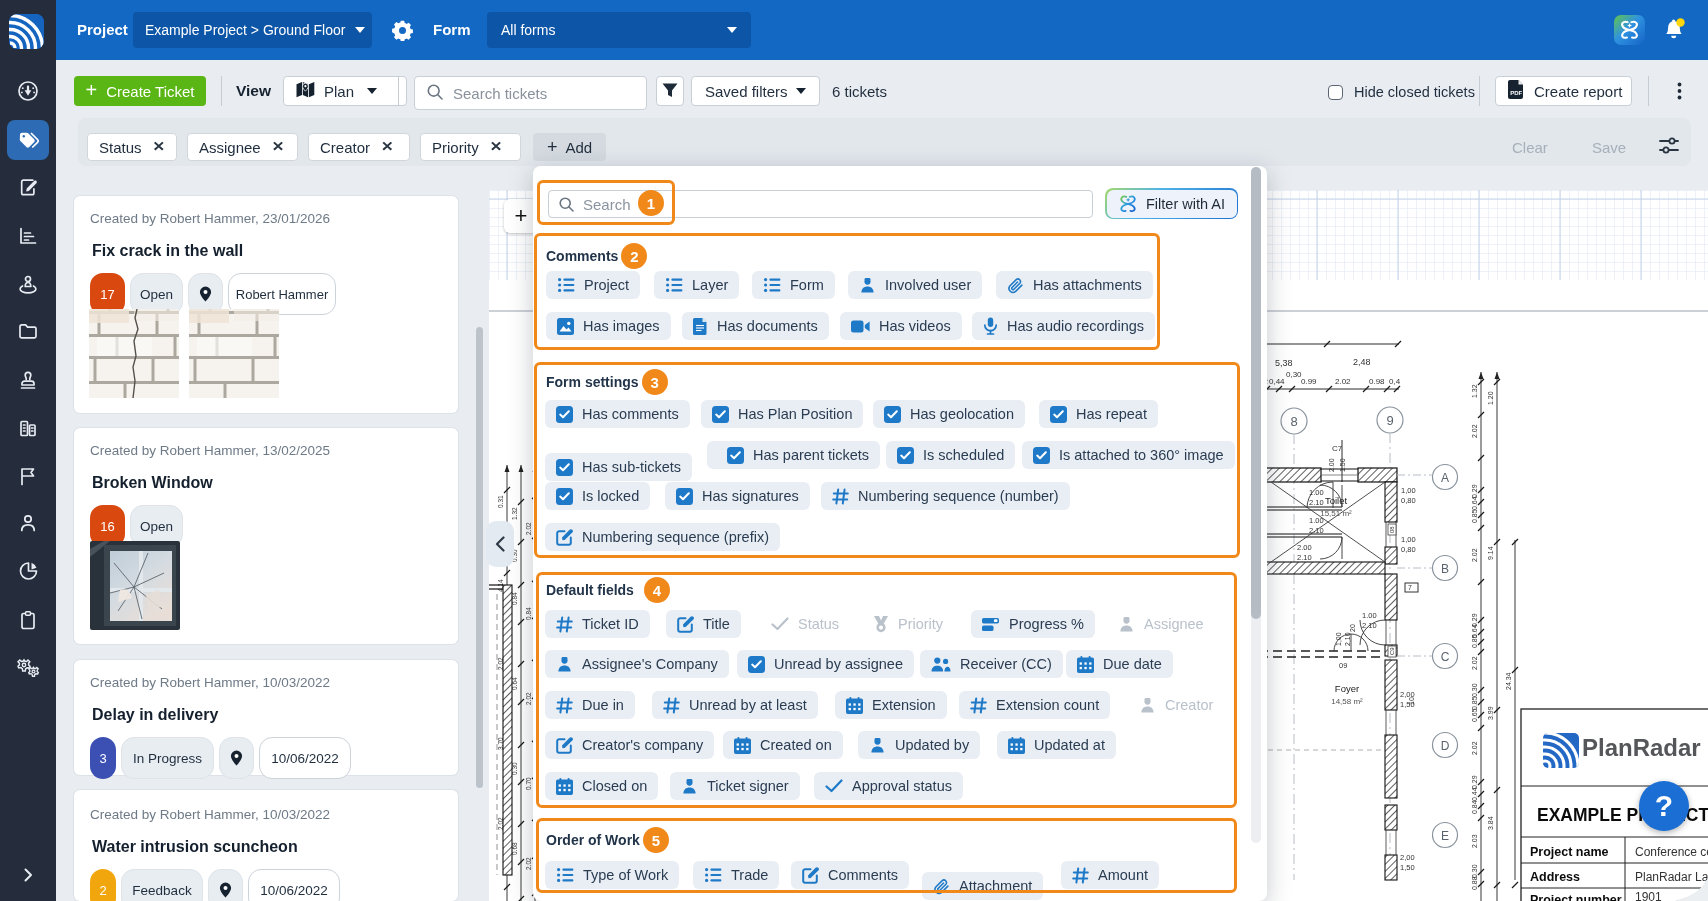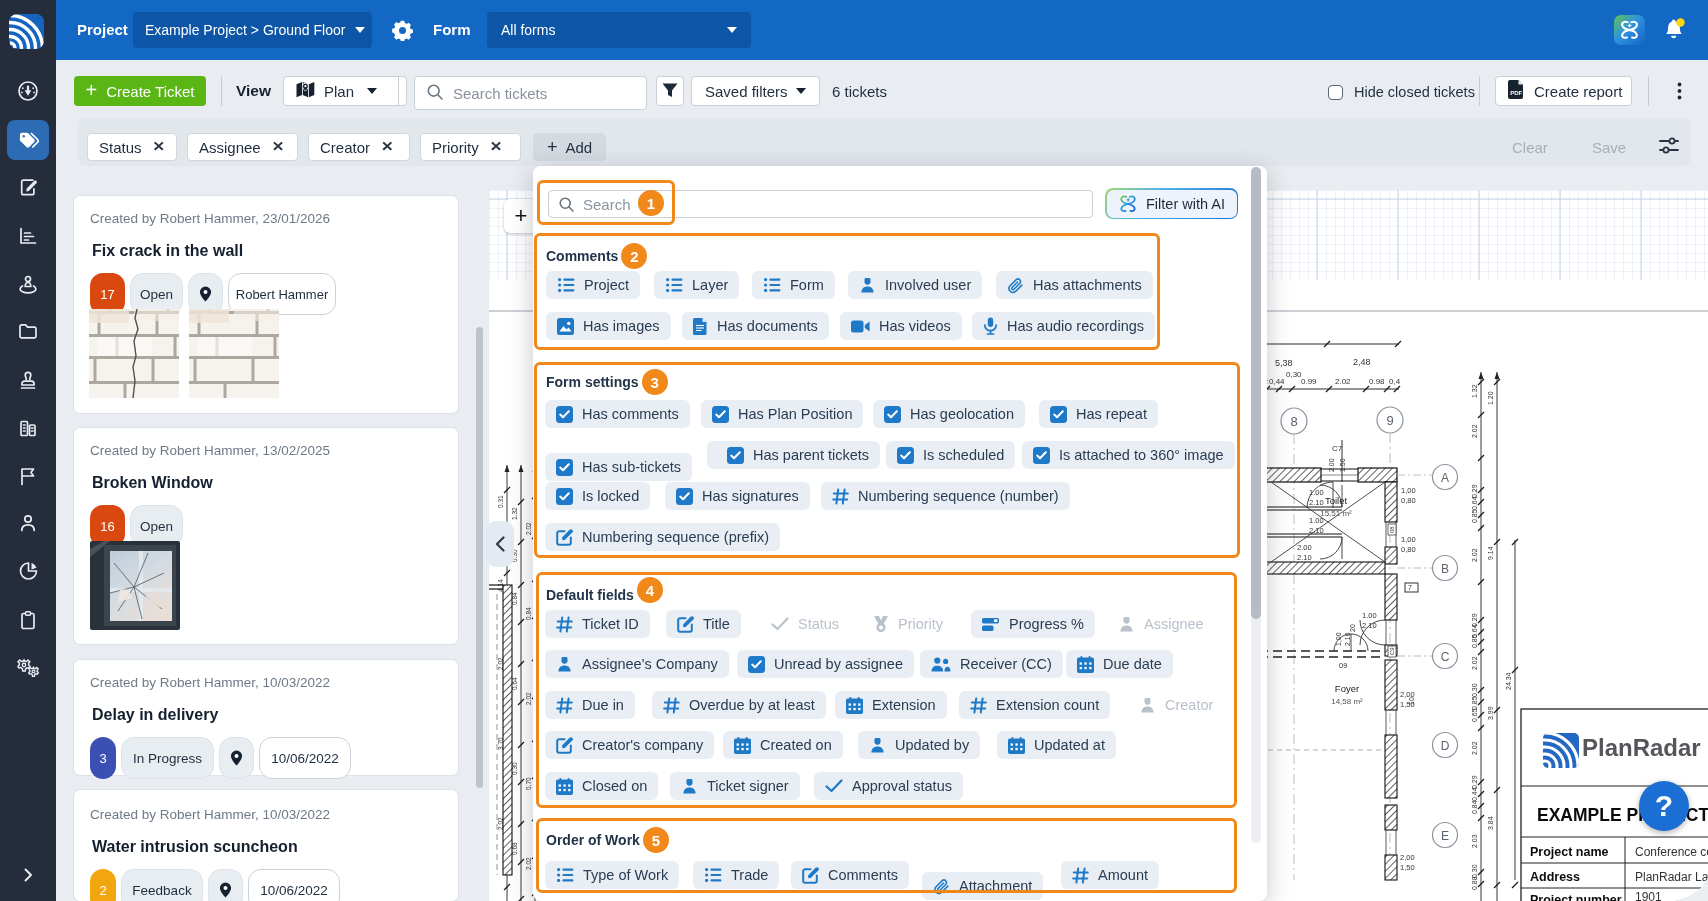--- a/index.html
+++ b/index.html
@@ -745,21 +745,21 @@
         </div>
       </div>
 <div class="sect-title" style="left:546px; top:243px; display:flex; align-items:center; gap:3px;">
         <span>Comments</span>
         <span class="ibadge">2</span>
       </div>
 <div class="sect-title" style="left:546px; top:369px; display:flex; align-items:center; gap:3px;">
         <span>Form settings</span>
         <span class="ibadge">3</span>
       </div>
-<div class="sect-title" style="left:546px; top:577px; display:flex; align-items:flex-end; gap:3px;">
+<div class="sect-title" style="left:546px; top:577px; display:flex; align-items:center; gap:10px;">
         <span>Default fields</span>
         <span class="ibadge">4</span>
       </div>
 <div class="sect-title" style="left:546px; top:827px; display:flex; align-items:center; gap:3px;">
         <span>Order of Work</span>
         <span class="ibadge">5</span>
       </div>
 <div class="chip" style="left:546px; top:271px;">
         <svg width="18" height="18" viewBox="0 0 18 18">
           <g fill="#1e79c7">
@@ -1059,21 +1059,21 @@
       </div>
 <div class="chip" style="left:652px; top:691px;">
         <svg width="17" height="17" viewBox="0 0 17 17">
           <g stroke="#1e79c7" stroke-width="2" stroke-linecap="round">
             <line x1="6.2" y1="1.5" x2="4.4" y2="15.5"></line>
             <line x1="12.6" y1="1.5" x2="10.8" y2="15.5"></line>
             <line x1="1.8" y1="5.6" x2="15.8" y2="5.6"></line>
             <line x1="1.2" y1="11.4" x2="15.2" y2="11.4"></line>
           </g>
         </svg>
-        <span>Overdue by at least</span>
+        <span>Unread by at least</span>
       </div>
 <div class="chip" style="left:835px; top:691px;">
         <svg width="17" height="17" viewBox="0 0 17 17">
           <path fill="#1e79c7" d="M0 3.2 a1.8 1.8 0 0 1 1.8-1.8 h13.4 a1.8 1.8 0 0 1 1.8 1.8 v12 a1.8 1.8 0 0 1-1.8 1.8 H1.8 A1.8 1.8 0 0 1 0 15.2z"></path>
           <rect x="3.4" y="0" width="2" height="3.4" rx="0.9" fill="#1e79c7"></rect>
           <rect x="11.6" y="0" width="2" height="3.4" rx="0.9" fill="#1e79c7"></rect>
           <g fill="#fff">
             <rect x="2.6" y="6.4" width="2.3" height="2.3"></rect>
             <rect x="7.4" y="6.4" width="2.3" height="2.3"></rect>
             <rect x="12.2" y="6.4" width="2.3" height="2.3"></rect>

